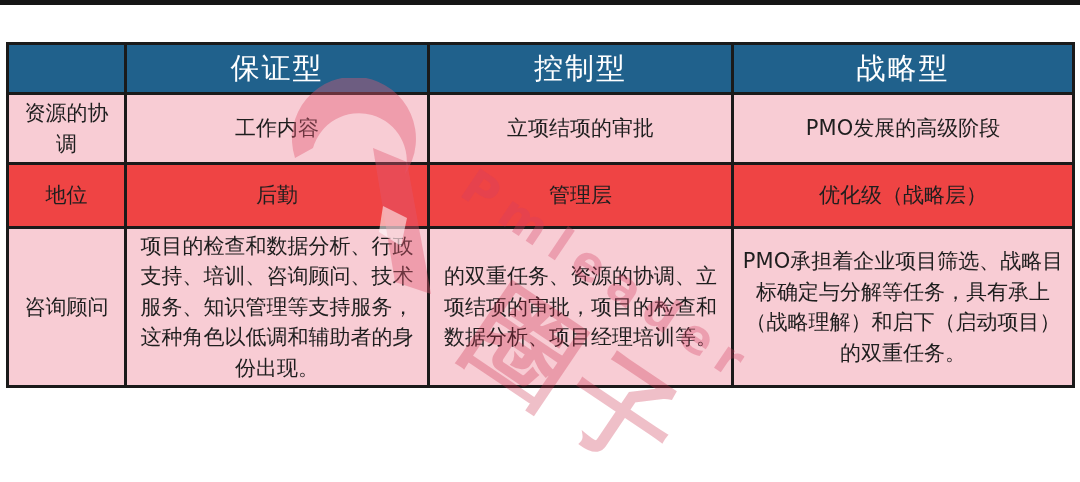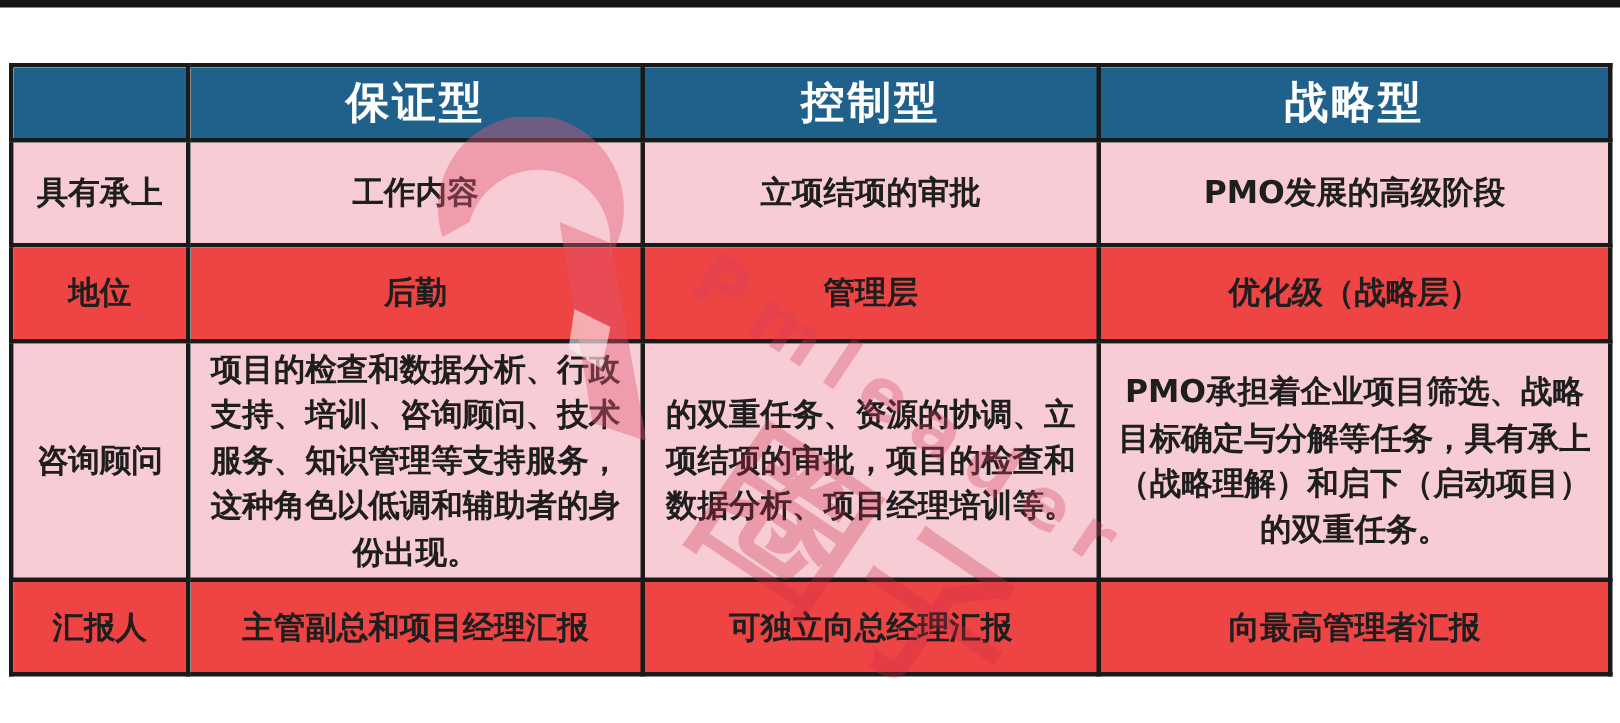--- a/index.html
+++ b/index.html
@@ -20,21 +20,21 @@
   table.pmo-table {
     position: absolute;
     left: 6px; top: 42px;
     border-collapse: collapse;
     table-layout: fixed;
   }
   table.pmo-table td, table.pmo-table th {
     border: 3px solid #1a1a1a;
     text-align: center;
     vertical-align: middle;
-    font-weight: 700;
+    font-weight: 400;
     color: #1e1e1e;
     font-size: 21px;
     line-height: 1.45;
     padding: 2px 8px;
     overflow: hidden;
   }
   table.pmo-table th {
     background: #20618c;
     color: #ffffff;
     font-size: 29px;
@@ -91,42 +91,36 @@
       <col style="width:341px">
     </colgroup>
     <tbody>
         <tr style="height:50px">
       <th></th>
       <th>保证型</th>
       <th>控制型</th>
       <th>战略型</th>
     </tr>
     <tr class="row-pink" style="height:70px">
-      <td class="row-label">具有承上</td>
+      <td class="row-label">资源的协调</td>
       <td>工作内容</td>
       <td>立项结项的审批</td>
       <td>PMO发展的高级阶段</td>
     </tr>
     <tr class="row-light" style="height:64px">
       <td class="row-label">地位</td>
       <td>后勤</td>
       <td>管理层</td>
       <td>优化级（战略层）</td>
     </tr>
     <tr class="row-pink" style="height:152px">
       <td class="row-label">咨询顾问</td>
       <td class="big-cell">项目的检查和数据分析、行政支持、培训、咨询顾问、技术服务、知识管理等支持服务，这种角色以低调和辅助者的身份出现。</td>
       <td class="big-cell">的双重任务、资源的协调、立项结项的审批，项目的检查和数据分析、项目经理培训等。</td>
       <td class="big-cell">PMO承担着企业项目筛选、战略目标确定与分解等任务，具有承上（战略理解）和启下（启动项目）的双重任务。</td>
-    </tr>
-    <tr class="row-light" style="height:63px">
-      <td class="row-label">汇报人</td>
-      <td>主管副总和项目经理汇报</td>
-      <td>可独立向总经理汇报</td>
-      <td>向最高管理者汇报</td>
     </tr>
   </tbody>
     </table>
 
   <div class="watermark">
     <svg class="wm-logo" width="230" height="240" viewBox="0 0 230 240">
 
       <path d="M 40 80 A 62 62 0 1 1 150 96 A 46 46 0 1 0 58 70 Z" fill="rgba(224, 88, 113, 0.40)"></path>
 
       <path d="M 118 70 L 152 84 L 176 216 L 140 204 Z" fill="rgba(224, 88, 113, 0.40)"></path>

